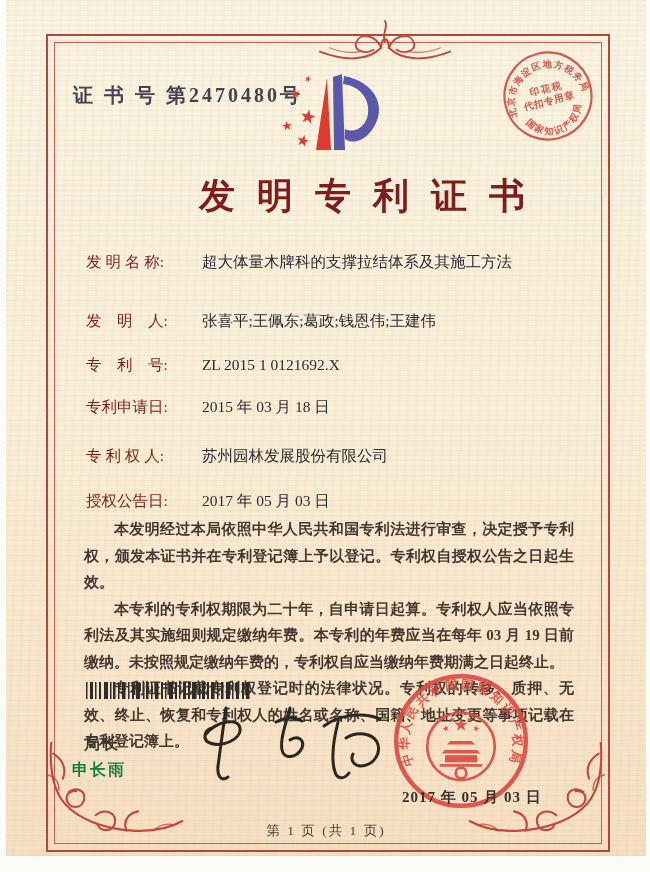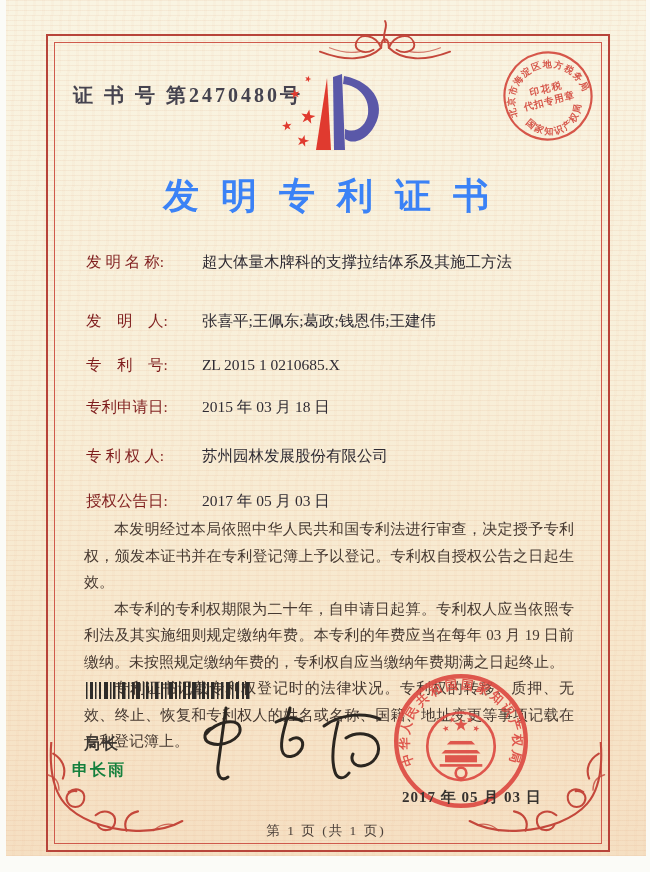--- a/index.html
+++ b/index.html
@@ -26,33 +26,33 @@
   .frame-inner{
     position:absolute;left:6px;top:6px;right:6px;bottom:6px;
     border:1px solid #cf5a4c;
   }
   .cert-no{
     position:absolute;left:73px;top:82px;
     font-size:20px;color:#45434f;letter-spacing:3px;font-weight:600;
   }
   .title{
     position:absolute;left:46px;top:172px;width:560px;
-    text-align:center;font-size:36px;font-weight:700;color:#3b82f6;
-    letter-spacing:22px;text-indent:22px;
+    text-align:center;font-size:36px;font-weight:700;color:#7f1d1d;
+    letter-spacing:22px;text-indent:22px;padding-left:36px;
   }
   .logo{position:absolute;left:280px;top:72px;width:112px;height:84px;}
   .tax-stamp{position:absolute;left:502px;top:50px;width:92px;height:92px;transform:rotate(-14deg);}
   .field-row{position:absolute;left:86px;width:486px;font-size:15.5px;color:#332f30;}
   .field-label{display:inline-block;min-width:112px;color:#7f1d1d;}
   .field-value{color:#2f2b33;}
   .body-text{
     position:absolute;left:84px;top:516px;width:490px;
     font-size:15px;line-height:26.5px;color:#453830;text-align:justify;
   }
-  .body-text p{margin:0;text-indent:2em;}
+  .body-text p{margin:0;text-indent:2em;font-weight:bold;}
   .barcode{position:absolute;left:86px;top:682px;width:164px;height:17px;}
   .director-title{
     position:absolute;left:84px;top:734px;
     font-family:"Liberation Sans","DejaVu Sans",sans-serif;
     font-weight:700;font-size:16px;color:#3a3632;letter-spacing:2px;
   }
   .director-name{
     position:absolute;left:72px;top:760px;
     font-family:"Liberation Sans","DejaVu Sans",sans-serif;
     font-weight:700;font-size:16px;color:#15803d;letter-spacing:2px;
@@ -153,21 +153,21 @@
 <div class="field-row" style="top:252px;">
   <span class="field-label">发 明 名 称:</span>
   <span class="field-value">超大体量木牌科的支撑拉结体系及其施工方法</span>
 </div>
 <div class="field-row" style="top:311px;">
   <span class="field-label">发　明　人:</span>
   <span class="field-value">张喜平;王佩东;葛政;钱恩伟;王建伟</span>
 </div>
 <div class="field-row" style="top:355px;">
   <span class="field-label">专　利　号:</span>
-  <span class="field-value">ZL 2015 1 0210685.X</span>
+  <span class="field-value">ZL 2015 1 0121692.X</span>
 </div>
 <div class="field-row" style="top:397px;">
   <span class="field-label">专利申请日:</span>
   <span class="field-value">2015 年 03 月 18 日</span>
 </div>
 <div class="field-row" style="top:446px;">
   <span class="field-label">专 利 权 人:</span>
   <span class="field-value">苏州园林发展股份有限公司</span>
 </div>
 <div class="field-row" style="top:491px;">

